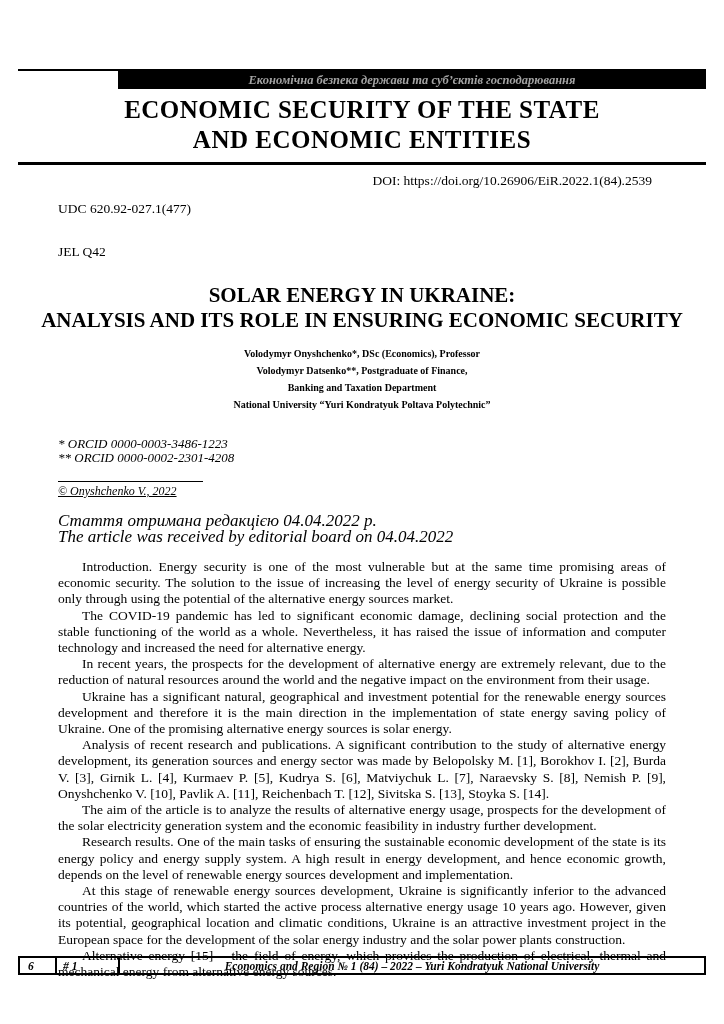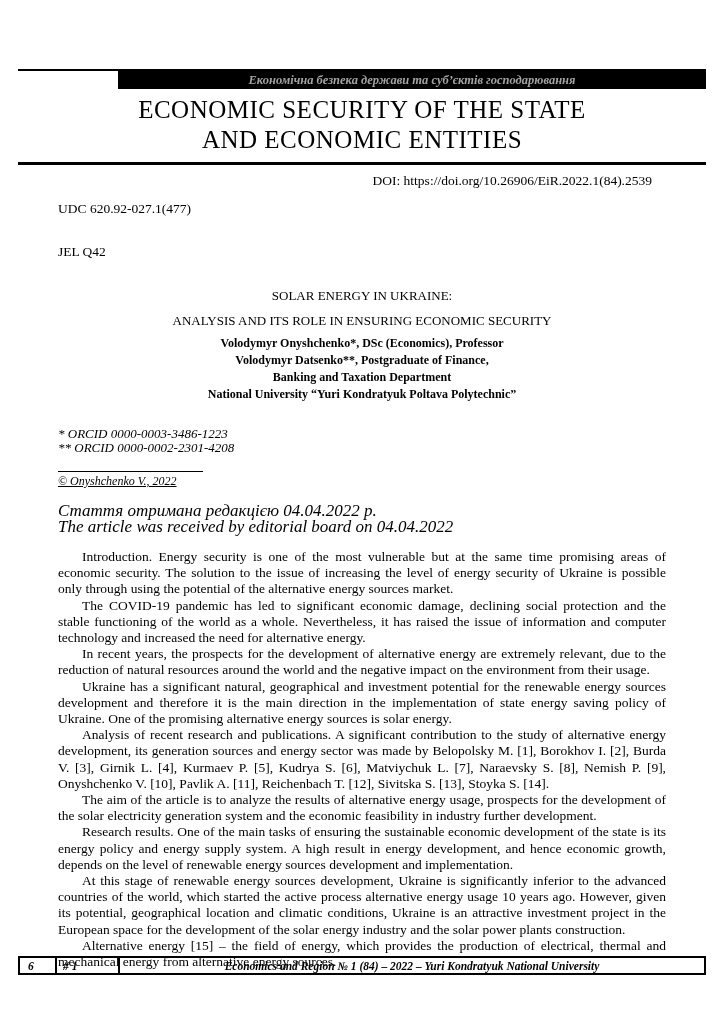--- a/index.html
+++ b/index.html
@@ -31,51 +31,51 @@
     align-items: center;
     justify-content: center;
     font-style: italic;
     font-weight: bold;
     font-size: 12.5px;
   }
 
   .section-title {
     margin-top: 6px;
     text-align: center;
-    font-weight: normal;
+    font-weight: bold;
     font-size: 25px;
     line-height: 30px;
     letter-spacing: 0.5px;
   }
 
   .thick-rule { margin-top: 7px; border-top: 3px solid #000; }
 
   .meta-row {
     margin: 8px 40px 0 40px;
     display: flex;
     justify-content: space-between;
     font-size: 13.5px;
     line-height: 15px;
   }
   .meta-left div { margin-bottom: 0; margin-top: 28px; }
   .meta-right { padding-right: 14px; }
 
   .article-title {
     margin-top: 24px;
     text-align: center;
-    font-weight: normal;
-    font-size: 13px;
+    font-weight: bold;
+    font-size: 21px;
     line-height: 25px;
   }
 
   .authors {
-    margin-top: 2px;
+    margin-top: 12px;
     text-align: center;
     font-weight: bold;
-    font-size: 12px;
+    font-size: 10px;
     line-height: 17px;
   }
 
   .orcid-block {
     margin: 24px 40px 0 40px;
     font-style: italic;
     font-size: 13px;
     line-height: 14px;
   }
 

